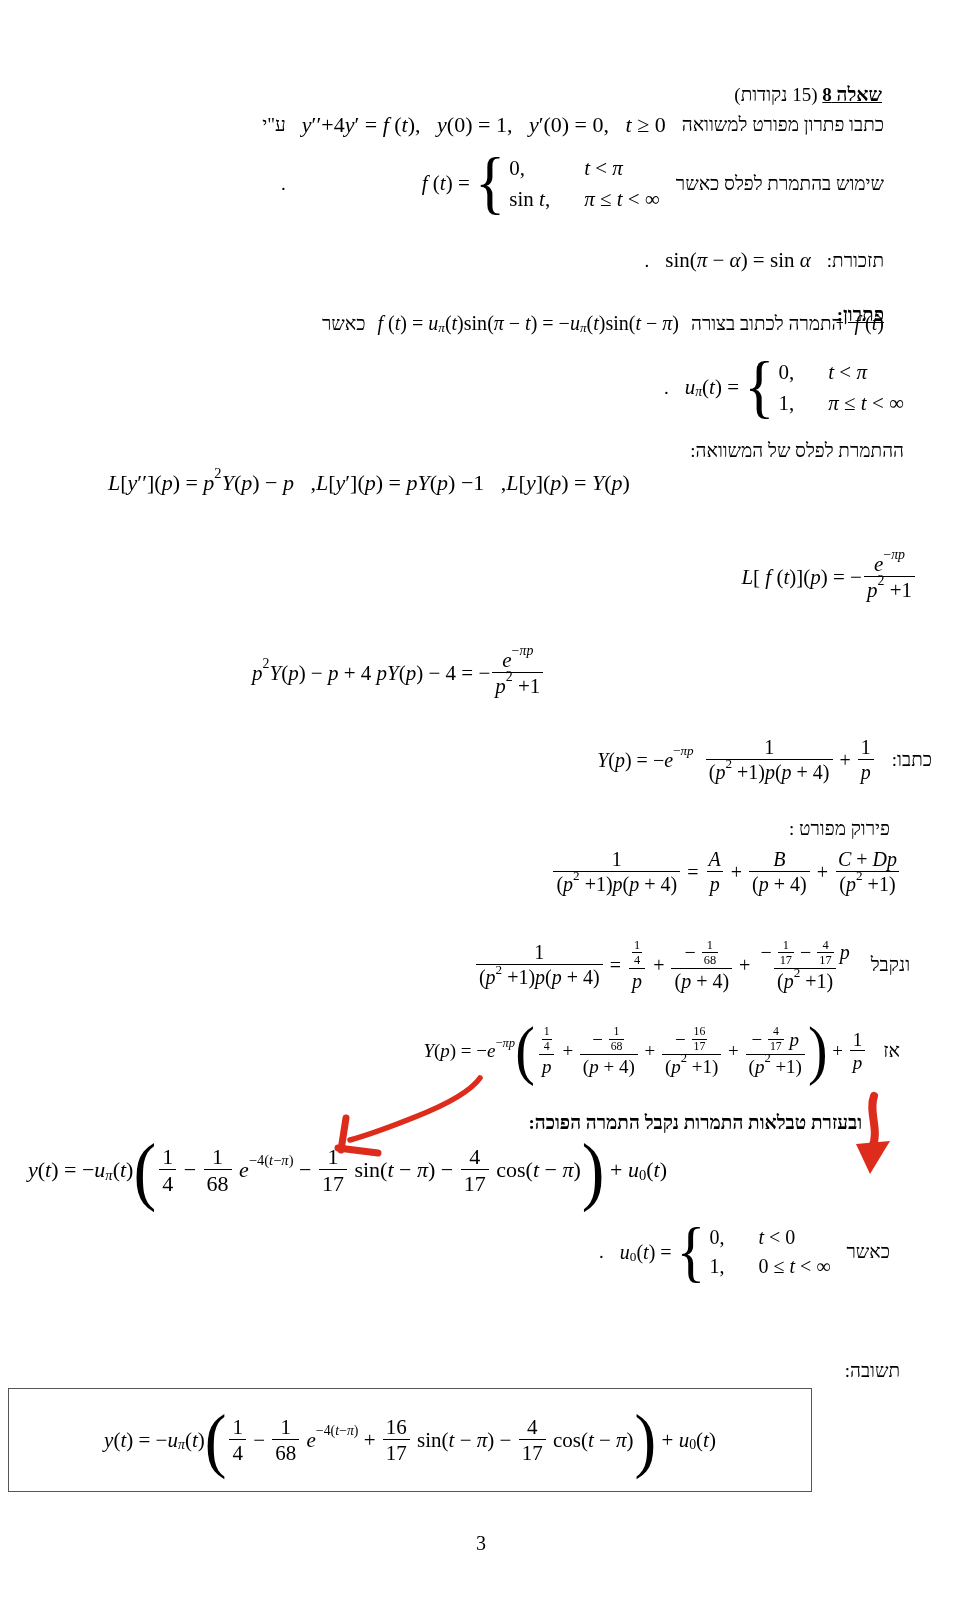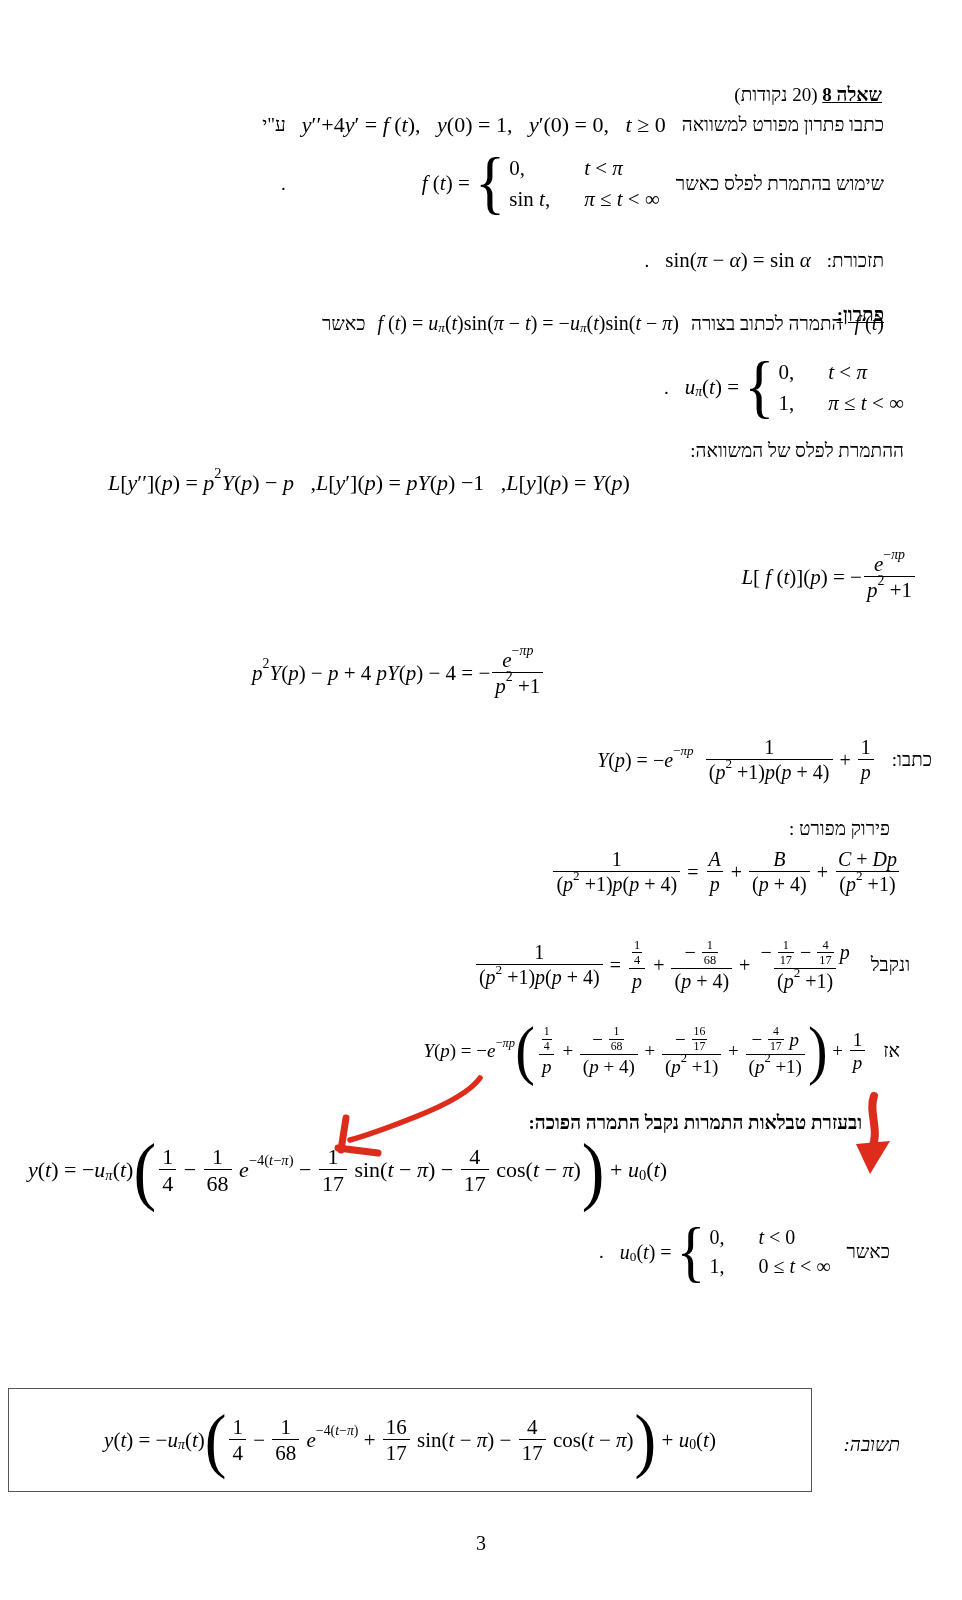--- a/index.html
+++ b/index.html
@@ -35,21 +35,21 @@
   .paren .pg{font-size:3.1em;font-weight:300;transform:scaleY(1.12);transform-origin:center;line-height:1;}
   .paren .pinner{display:inline-flex;align-items:center;margin:0 1px;}
   .ansbox{position:absolute;top:1388px;left:8px;width:802px;height:102px;border:1.6px solid #555;
     display:flex;align-items:center;justify-content:center;}
   .overlay{position:absolute;left:0;top:0;pointer-events:none;}
 </style>
 </head>
 <body>
 
 <div class="line heb" style="top:84px;right:80px;">
-  <span class="bold ul">שאלה 8</span><span> (20 נקודות)</span>
+  <span class="bold ul">שאלה 8</span><span> (15 נקודות)</span>
 </div>
 
 <div class="line row rtl" style="top:112px;right:78px;">
   <span class="heb">כתבו פתרון מפורט למשוואה</span>
   <span class="math fs22"><span class="it">y</span><span class="rm">′′+4</span><span class="it">y</span><span class="rm">′ = </span><span class="it">f</span><span class="rm"> (</span><span class="it">t</span><span class="rm">),   </span><span class="it">y</span><span class="rm">(0) = 1,   </span><span class="it">y</span><span class="rm">′(0) = 0,   </span><span class="it">t</span><span class="rm"> ≥ 0</span></span>
   <span class="heb">ע"י</span>
 </div>
 
 <div class="line row rtl" style="top:152px;right:78px;">
   <span class="heb">שימוש בהתמרת לפלס  כאשר</span>
@@ -120,21 +120,21 @@
 
 <div class="line row rtl" style="top:1222px;right:72px;">
   <span class="heb">כאשר</span>
   <span class="math fs20"><span class="it">u</span><span class="sub"><span class="rm">0</span></span><span class="rm">(</span><span class="it">t</span><span class="rm">) = </span><span class="cases"><span class="brace">{</span><span class="rows"><span class="cell"><span class="rm">0,</span></span><span class="cell"><span class="it">t</span><span class="rm"> &lt; 0</span></span><span class="cell"><span class="rm">1,</span></span><span class="cell"><span class="rm">0 ≤ </span><span class="it">t</span><span class="rm"> &lt; ∞</span></span></span></span></span>
   <span class="heb">.</span>
 </div>
 
 <div class="ansbox">
   <span class="math fs21"><span class="it">y</span><span class="rm">(</span><span class="it">t</span><span class="rm">) = −</span><span class="it">u</span><span class="sub"><span class="it">π</span></span><span class="rm">(</span><span class="it">t</span><span class="rm">)</span><span class="paren"><span class="pg">(</span><span class="pinner"><span class="frac"><span class="num"><span class="rm">1</span></span><span class="den"><span class="rm">4</span></span></span><span class="rm"> − </span><span class="frac"><span class="num"><span class="rm">1</span></span><span class="den"><span class="rm">68</span></span></span><span class="rm"> </span><span class="it">e</span><span class="sup"><span class="rm">−4(</span><span class="it">t</span><span class="rm">−</span><span class="it">π</span><span class="rm">)</span></span><span class="rm"> + </span><span class="frac"><span class="num"><span class="rm">16</span></span><span class="den"><span class="rm">17</span></span></span><span class="rm"> </span><span class="rm">sin</span><span class="rm">(</span><span class="it">t</span><span class="rm"> − </span><span class="it">π</span><span class="rm">) − </span><span class="frac"><span class="num"><span class="rm">4</span></span><span class="den"><span class="rm">17</span></span></span><span class="rm"> </span><span class="rm">cos</span><span class="rm">(</span><span class="it">t</span><span class="rm"> − </span><span class="it">π</span><span class="rm">)</span></span><span class="pg">)</span></span><span class="rm"> + </span><span class="it">u</span><span class="sub"><span class="rm">0</span></span><span class="rm">(</span><span class="it">t</span><span class="rm">)</span></span>
 </div>
-<div class="line heb" style="top:1434px;right:62px;font-style:italic;">תשובה:</div>
+<div class="line heb" style="top:1360px;right:62px;">תשובה:</div>
 
 <div class="line" style="top:1532px;left:0;width:962px;text-align:center;font-size:20px;">3</div>
 
 <svg class="overlay" width="962" height="1600" viewBox="0 0 962 1600">
   <g>
     <path d="M480,1078 C470,1092 448,1104 415,1117 C390,1127 368,1135 350,1140" fill="none" stroke-width="5.5" stroke-linecap="round" stroke="#dd2b1c"></path>
     <path d="M346,1118 L341,1150" fill="none" stroke-width="7" stroke-linecap="round" stroke="#dd2b1c"></path>
     <path d="M338,1148 L378,1153" fill="none" stroke-width="7" stroke-linecap="round" stroke="#dd2b1c"></path>
   </g>
   <g>

